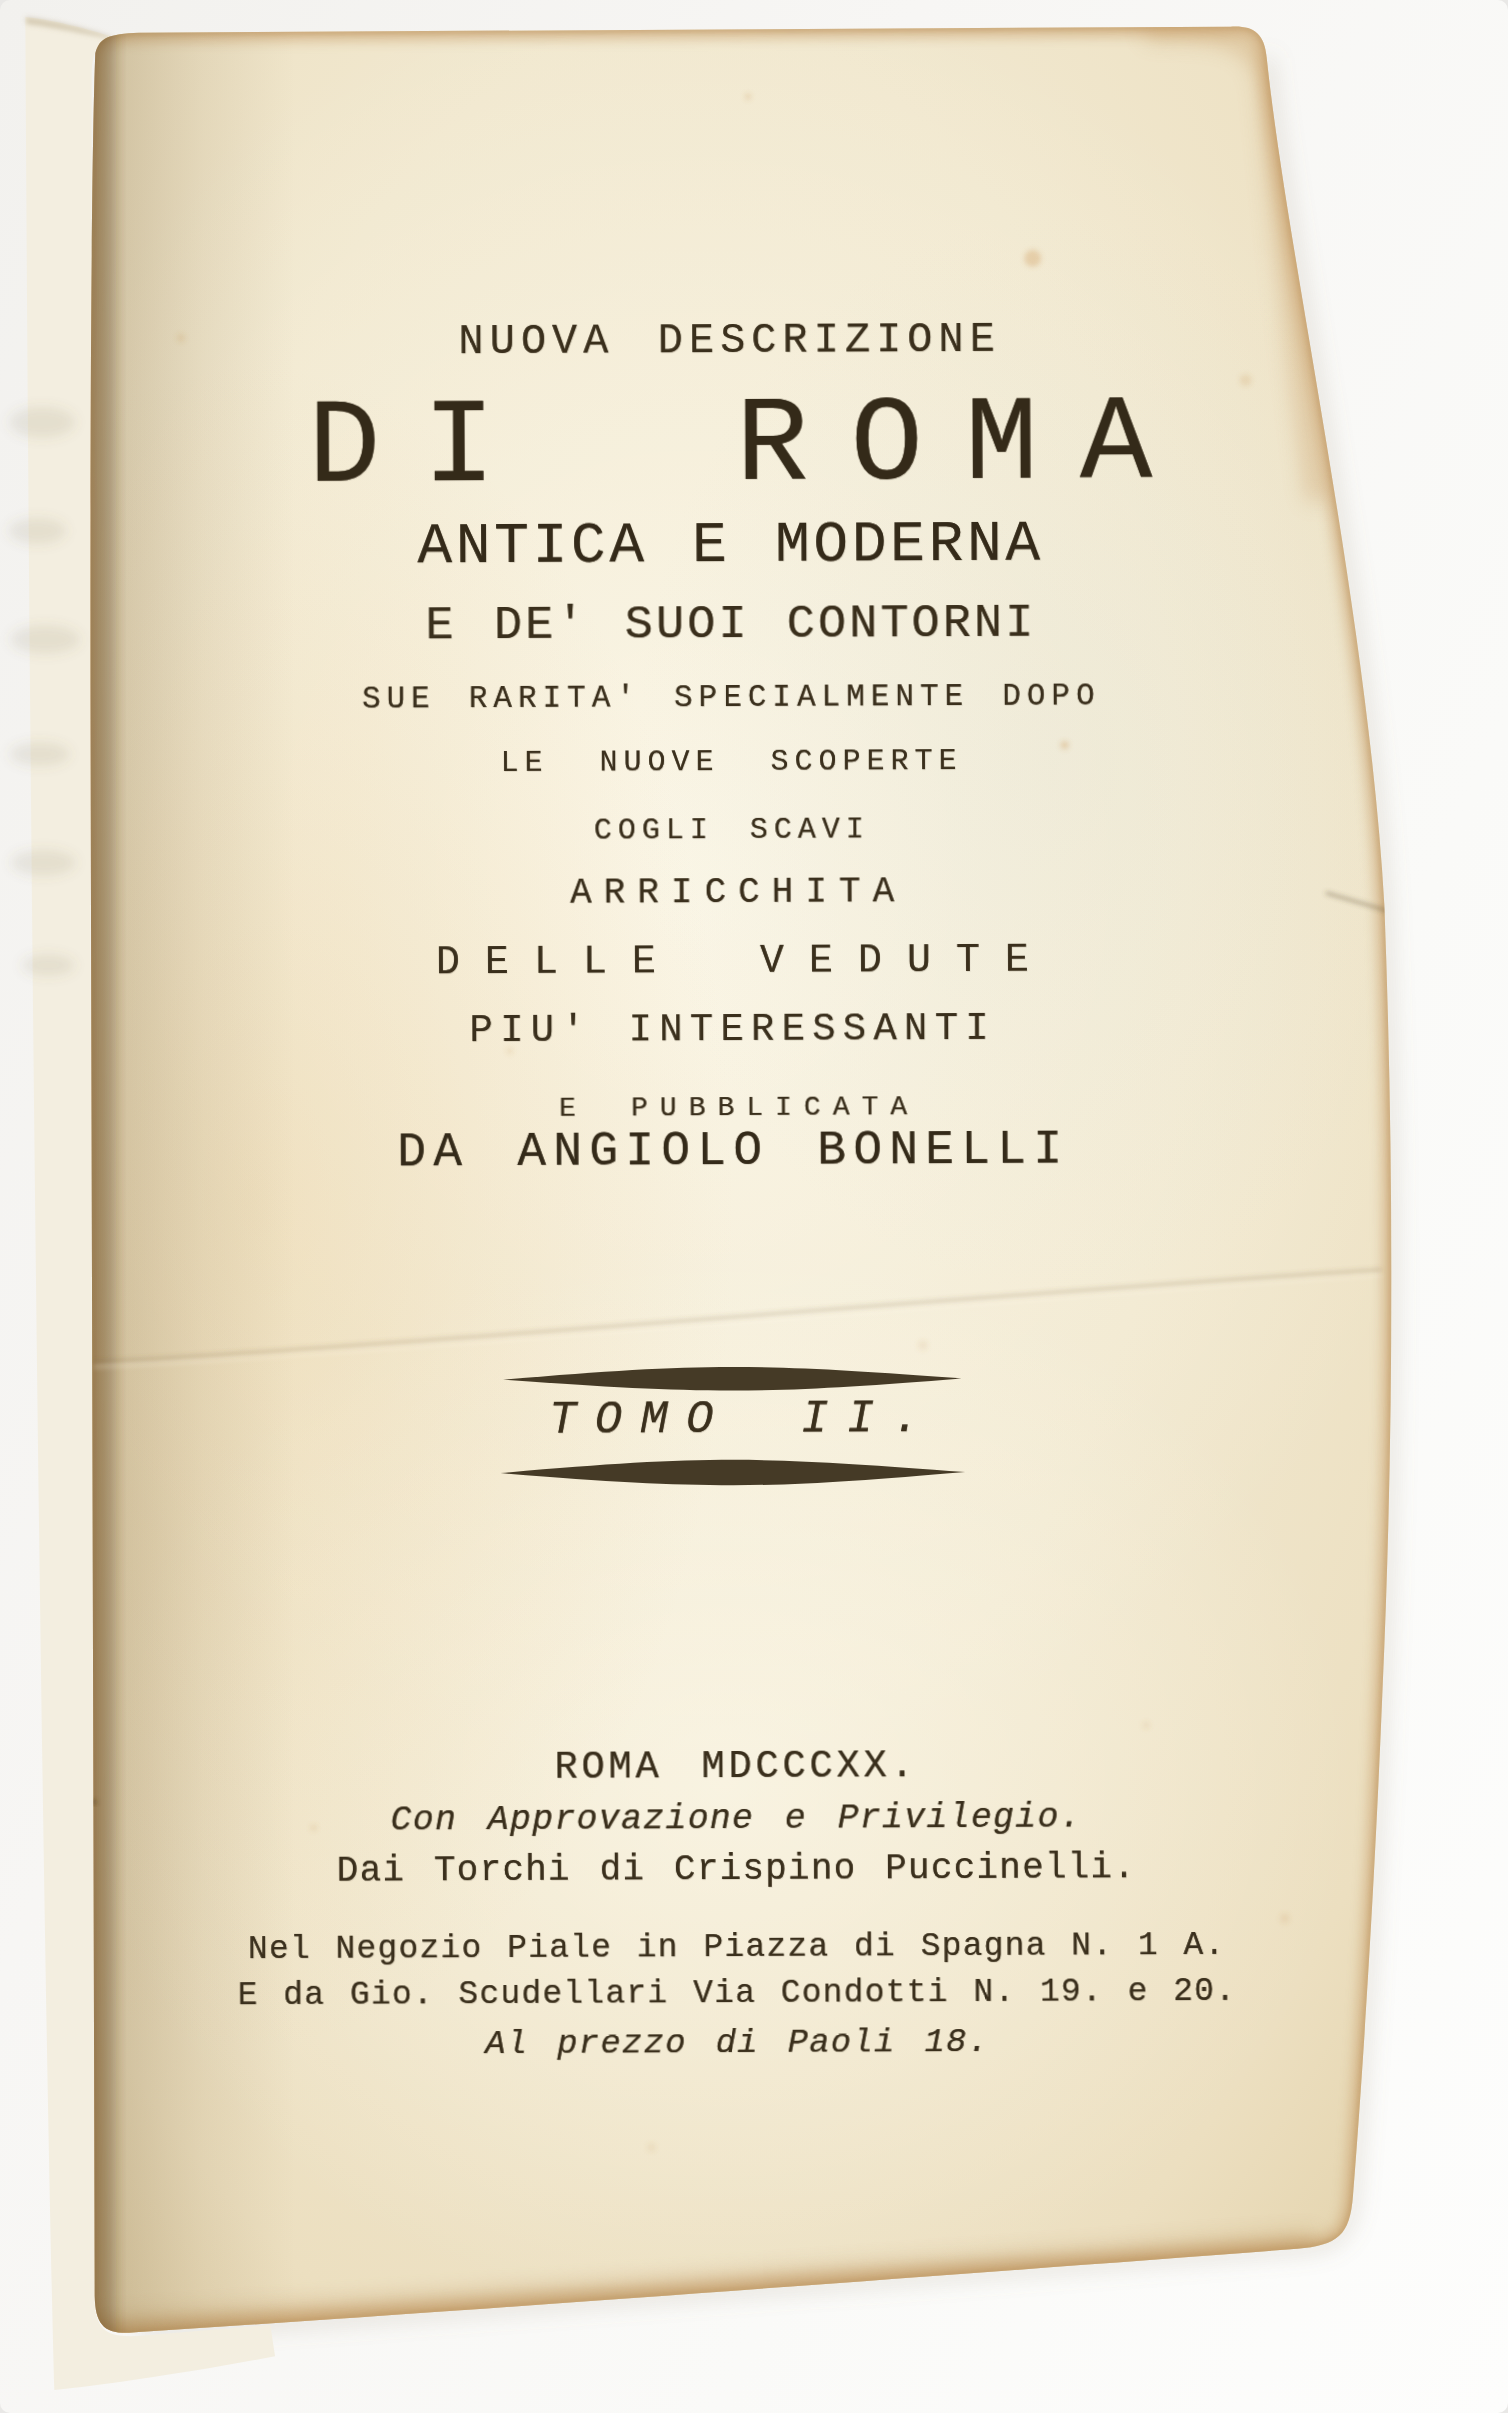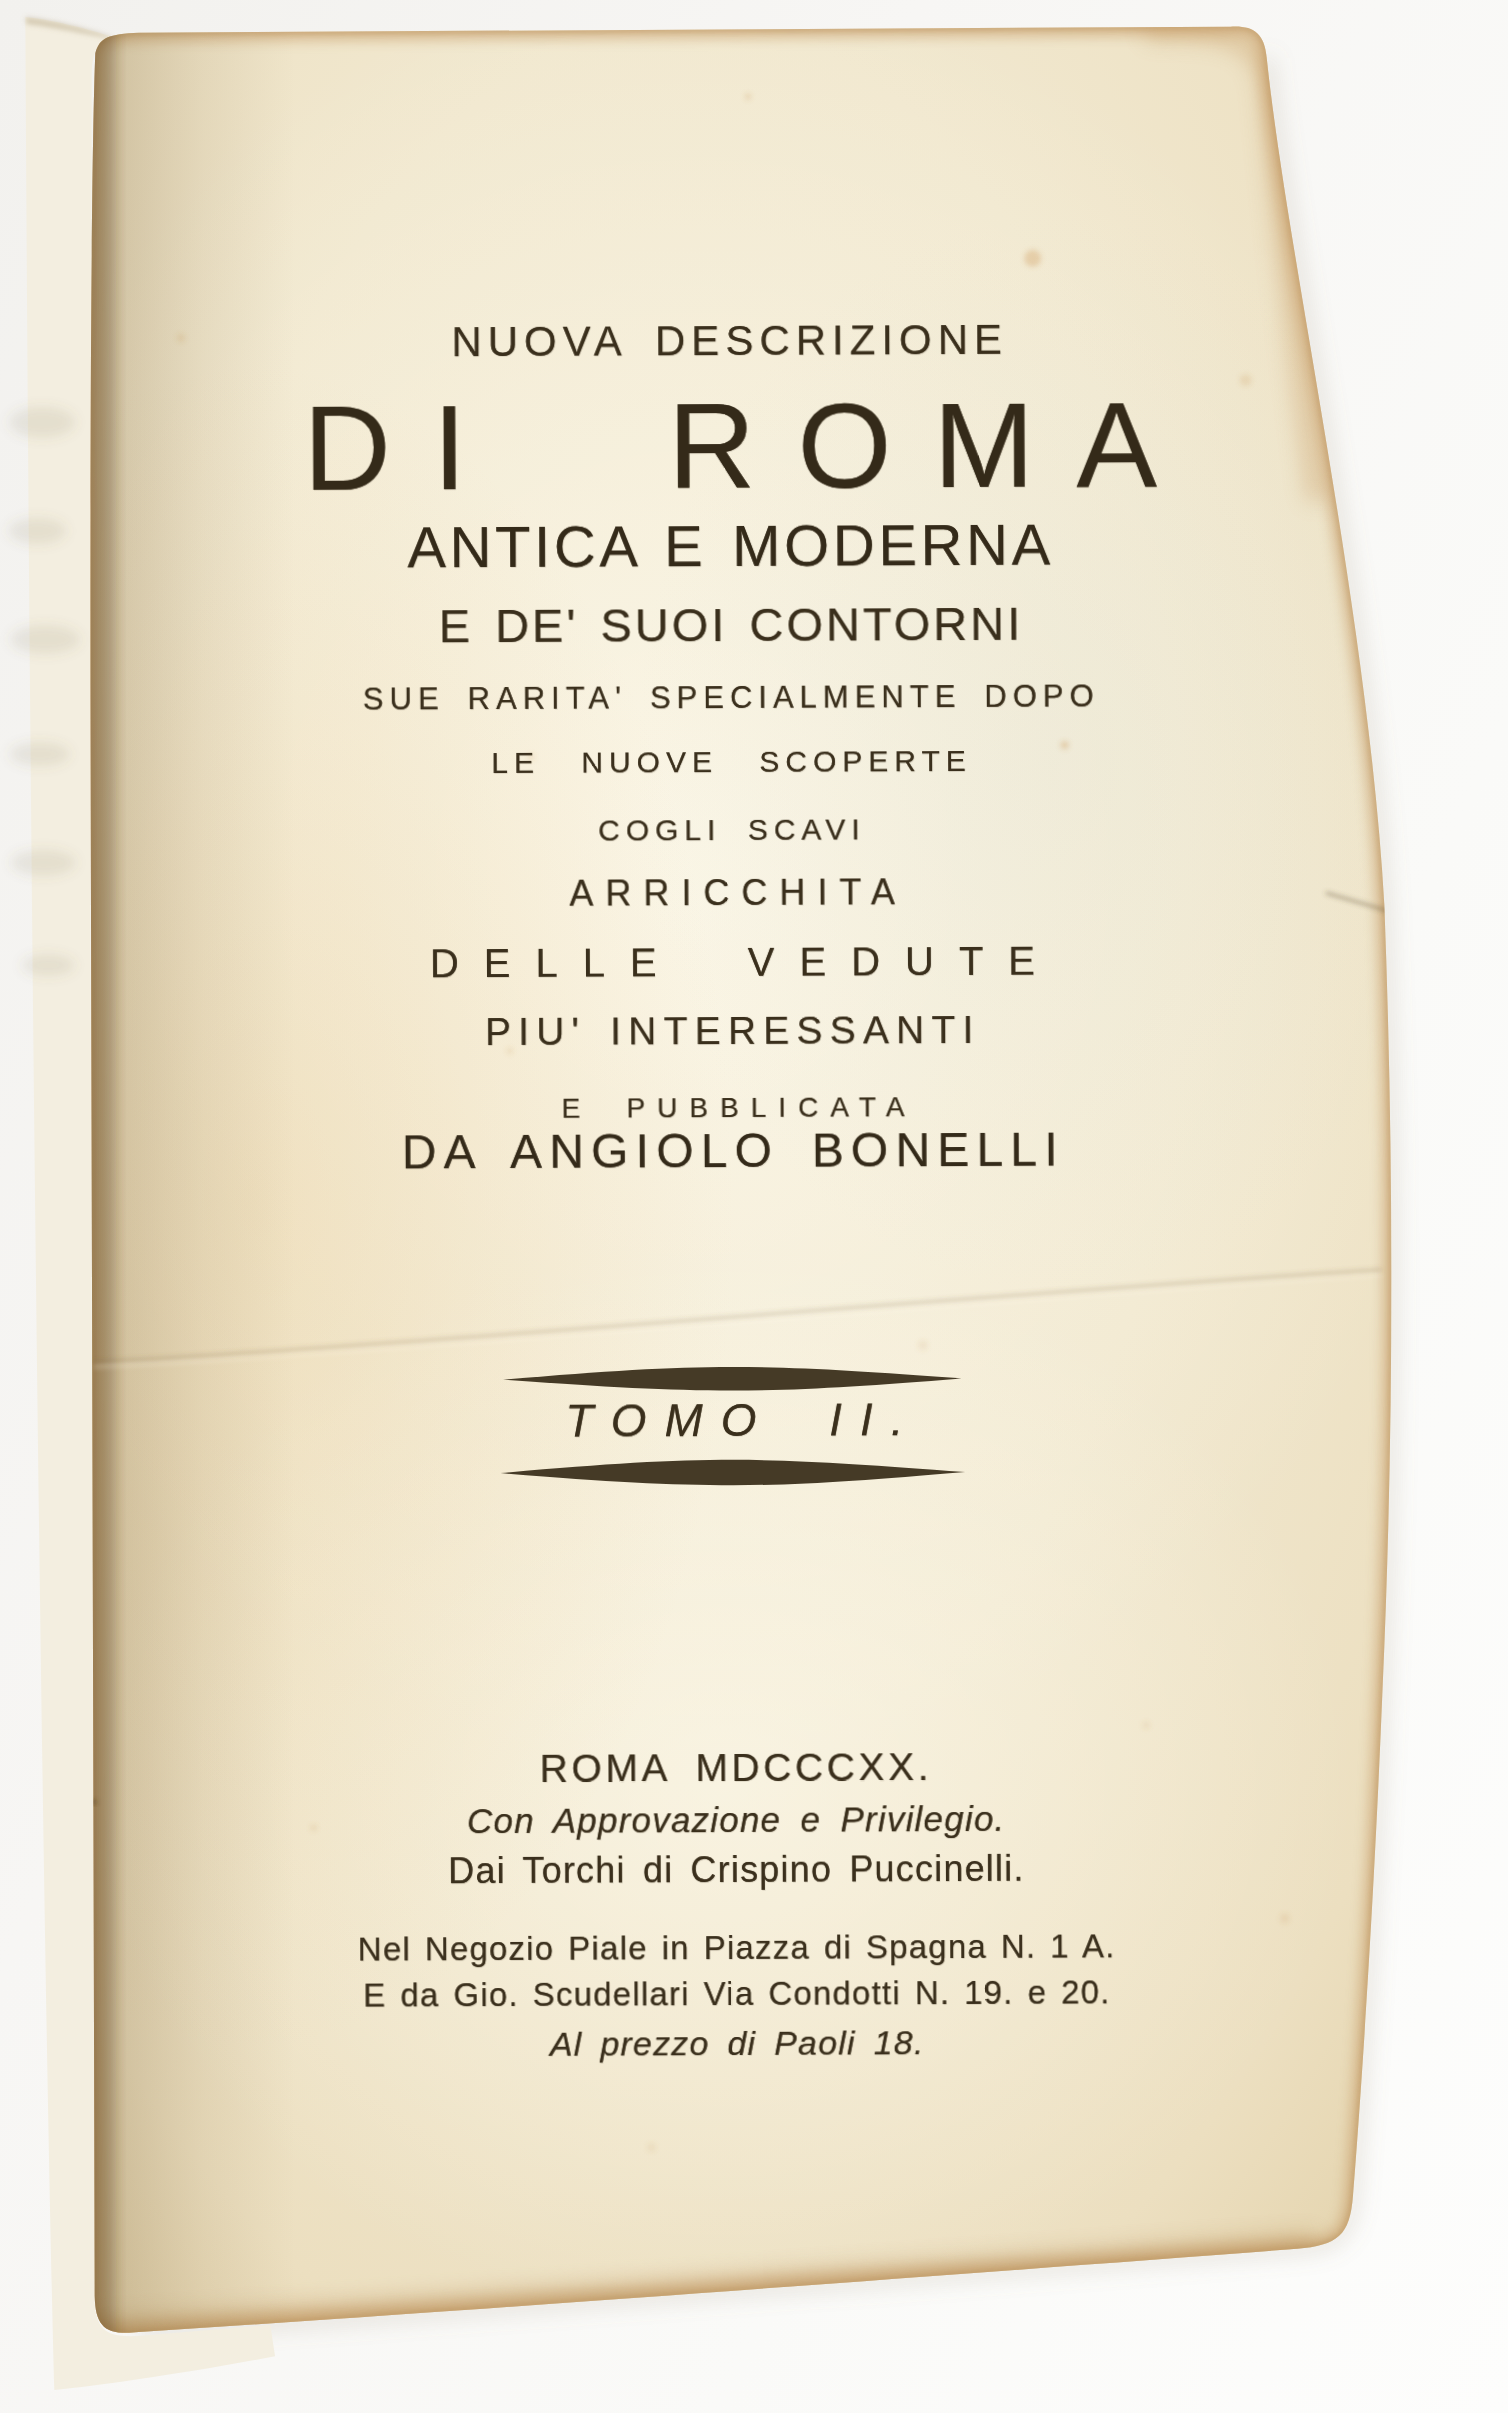--- a/index.html
+++ b/index.html
@@ -1,19 +1,20 @@
 <!DOCTYPE html>
 <html style="font-size:9.7px"><head>
 <meta charset="utf-8">
 <style>
   html,body{margin:0;padding:0;background:#e9e8e6;}
   .stage{
     position:relative;width:1508px;height:2413px;overflow:hidden;
     background:linear-gradient(115deg,#f2f1ee 0%,#f7f6f4 35%,#fafaf8 70%,#fdfdfc 100%);
-    font-family:Liberation Sans, sans-serif;
+    font-family:Liberation Mono, monospace;
+    border-radius:10px;
   }
   .art{position:absolute;left:0;top:0;width:1508px;height:2413px;}
   .text-layer{
     position:absolute;left:91px;top:0;width:1285px;height:2413px;
     transform:rotate(-0.25deg);transform-origin:643px 1207px;
     pointer-events:none;
   }
   .line{
     position:absolute;left:0;width:100%;text-align:center;line-height:1;
     color:#3a2f1c;white-space:nowrap;

